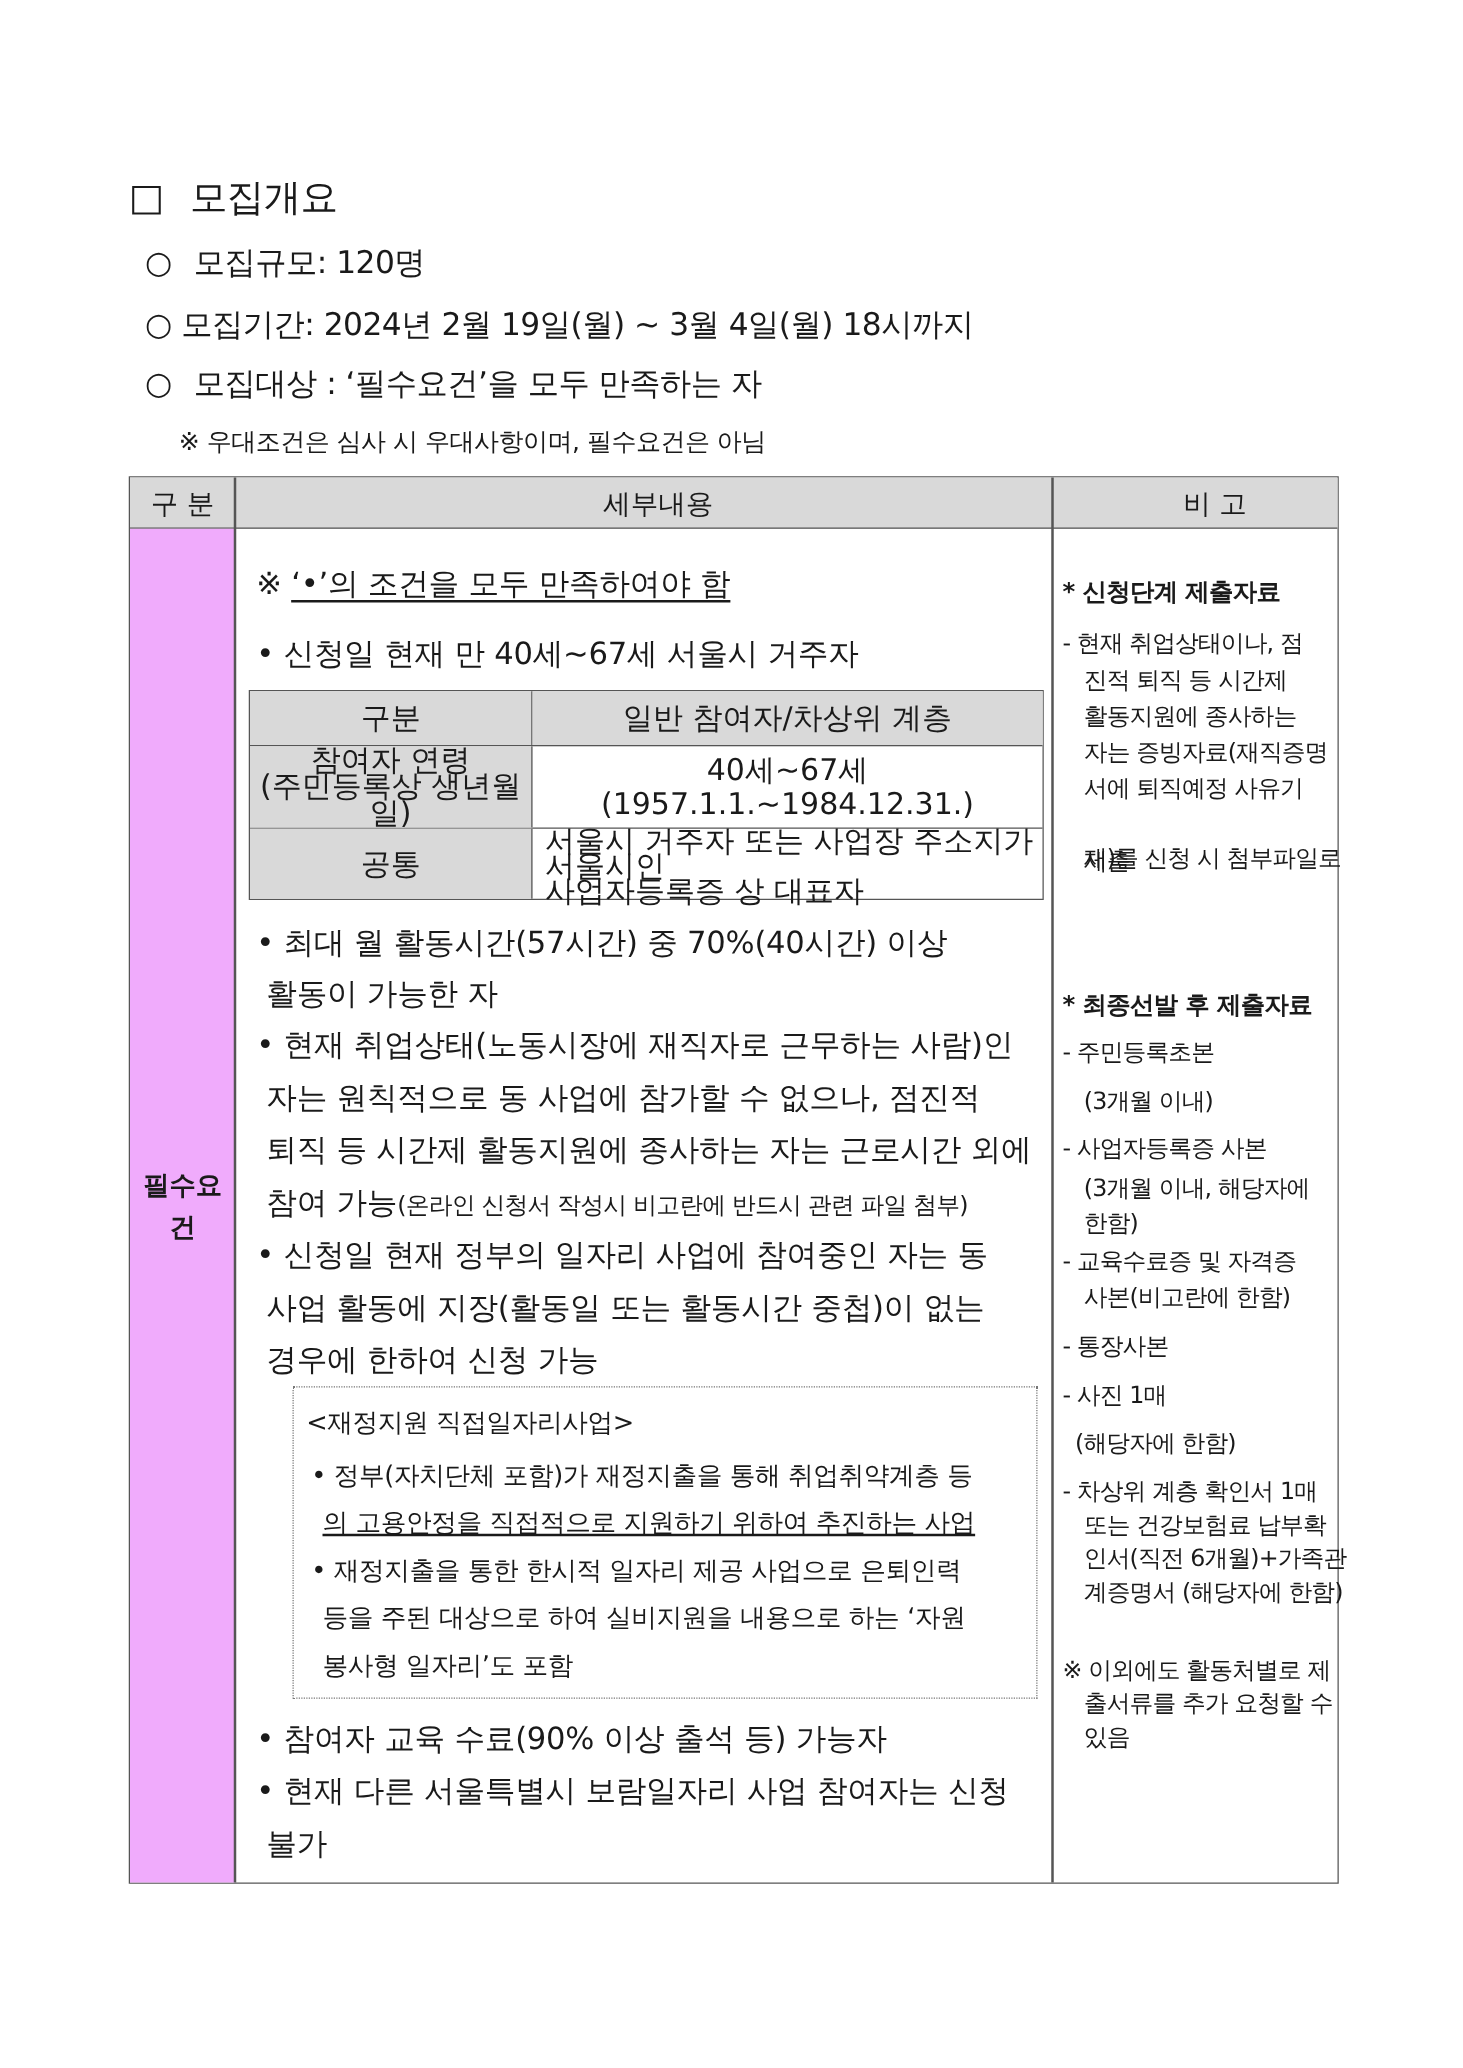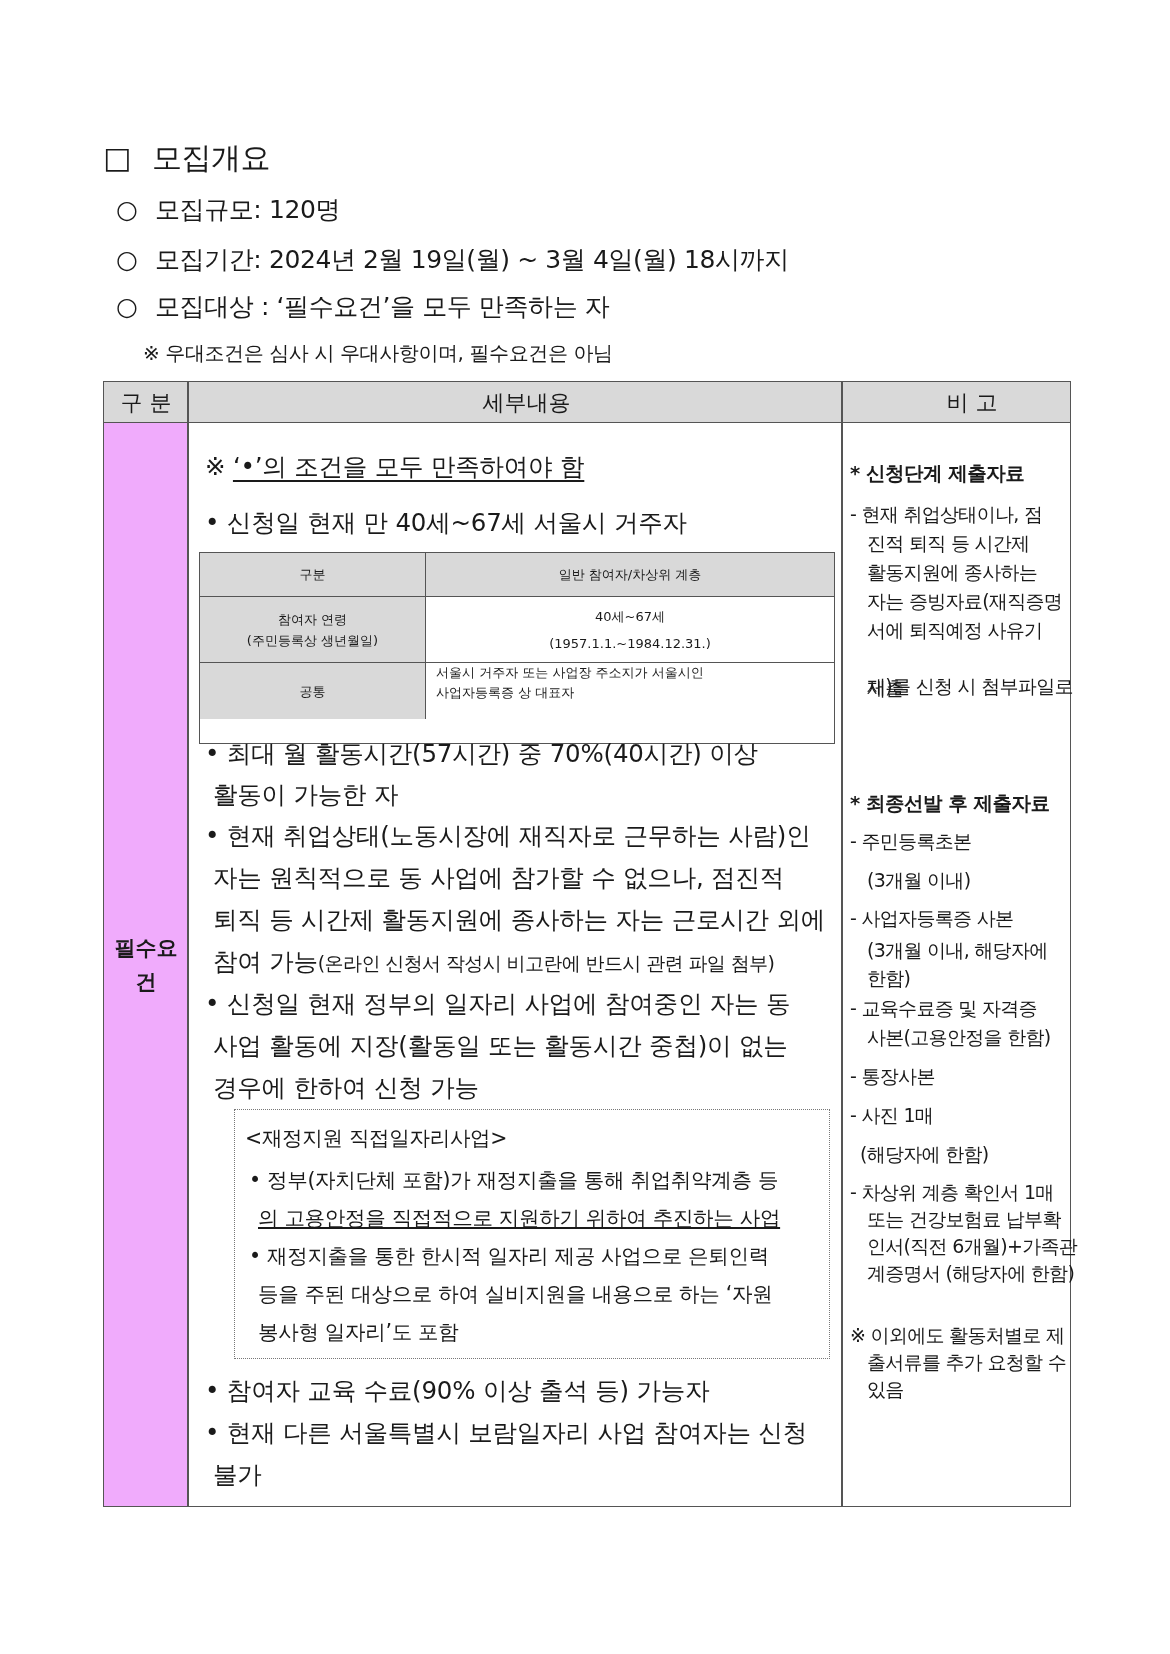--- a/index.html
+++ b/index.html
@@ -38,22 +38,22 @@
   }
   .leftcol span { font-size: 21px; font-weight: bold; line-height: 34px; width: 70px; white-space: normal; word-break: break-all; }
 
   
   .mtext { font-size: 24.5px; letter-spacing: -0.2px; }
   .under { text-decoration: underline; text-underline-offset: 5px; text-decoration-thickness: 1.5px; }
   .small { font-size: 19px; letter-spacing: -0.6px; }
 
   
   .inner {
-    position: absolute; left: 199px; top: 552px; width: 636px; height: 192px;
-    border: 1.5px solid #555; font-size: 13px;
+    position: absolute; left: 199px; top: 552px; width: 636px; height: 168px;
+    border: 1.5px solid #555; font-size: 24px;
   }
   .irow { position: absolute; left: 0; width: 100%; border-bottom: 1.2px solid #555; }
   .irow:last-child { border-bottom: none; padding-left: 48px; }
   .ic1 {
     position: absolute; left: 0; top: 0; width: 226px; height: 100%; background: #d9d9d9;
     border-right: 1.2px solid #555; display: flex; align-items: center; justify-content: center;
     text-align: center; line-height: 21px;
   }
   .ic2 {
     position: absolute; left: 226px; top: 0; right: 0; height: 100%;
@@ -79,21 +79,21 @@
 <div class="abs h-title">
   <span>□</span>
   <span style="margin-left:12px">모집개요</span>
 </div>
 <div class="abs h-line" style="left:116px; top:193px;">
   <span>○</span>
   <span style="margin-left:10px">모집규모: 120명</span>
 </div>
 <div class="abs h-line" style="left:116px; top:243px;">
   <span>○</span>
-  <span style="margin-left:10px">모집기간: 2024년 2월 19일(월) ~ 3월 4일(월) 18시까지</span>
+  <span style="">모집기간: 2024년 2월 19일(월) ~ 3월 4일(월) 18시까지</span>
 </div>
 <div class="abs h-line" style="left:116px; top:290px;">
   <span>○</span>
   <span style="margin-left:10px">모집대상 : ‘필수요건’을 모두 만족하는 자</span>
 </div>
 <div class="abs h-note" style="left:143px; top:340px;">※ 우대조건은 심사 시 우대사항이며, 필수요건은 아님</div>
 
 <div class="outer">
   <div class="hdr"></div>
   <div class="hcell" style="left:0; width:84px;">구 분</div>
@@ -168,21 +168,21 @@
 <div class="abs rtext" style="left:867px; top:674px;text-align:right;">재)를 신청 시 첨부파일로</div>
 <div class="abs rtext" style="left:867px; top:676px;">제출</div>
 
 <div class="abs rbold" style="left:850px; top:790px;">* 최종선발 후 제출자료</div>
 <div class="abs rtext" style="left:850px; top:829px;">- 주민등록초본</div>
 <div class="abs rtext" style="left:867px; top:868px;">(3개월 이내)</div>
 <div class="abs rtext" style="left:850px; top:906px;">- 사업자등록증 사본</div>
 <div class="abs rtext" style="left:867px; top:938px;">(3개월 이내, 해당자에</div>
 <div class="abs rtext" style="left:867px; top:966px;">한함)</div>
 <div class="abs rtext" style="left:850px; top:996px;">- 교육수료증 및 자격증</div>
-<div class="abs rtext" style="left:867px; top:1025px;">사본(고용안정을 한함)</div>
+<div class="abs rtext" style="left:867px; top:1025px;">사본(비고란에 한함)</div>
 <div class="abs rtext" style="left:850px; top:1064px;">- 통장사본</div>
 <div class="abs rtext" style="left:850px; top:1103px;">- 사진 1매</div>
 <div class="abs rtext" style="left:860px; top:1142px;">(해당자에 한함)</div>
 <div class="abs rtext" style="left:850px; top:1180px;">- 차상위 계층 확인서 1매</div>
 <div class="abs rtext" style="left:867px; top:1207px;">또는 건강보험료 납부확</div>
 <div class="abs rtext" style="left:867px; top:1234px;">인서(직전 6개월)+가족관</div>
 <div class="abs rtext" style="left:867px; top:1261px;">계증명서 (해당자에 한함)</div>
 
 <div class="abs rtext" style="left:850px; top:1323px;">※ 이외에도 활동처별로 제</div>
 <div class="abs rtext" style="left:867px; top:1350px;">출서류를 추가 요청할 수</div>

